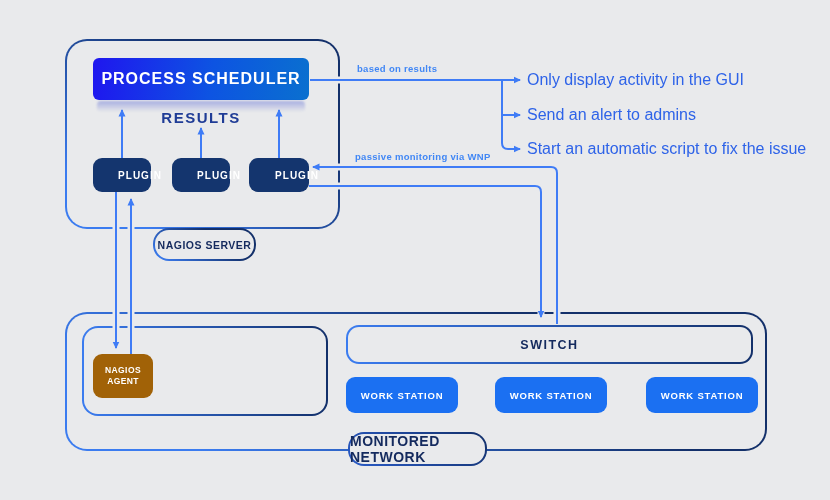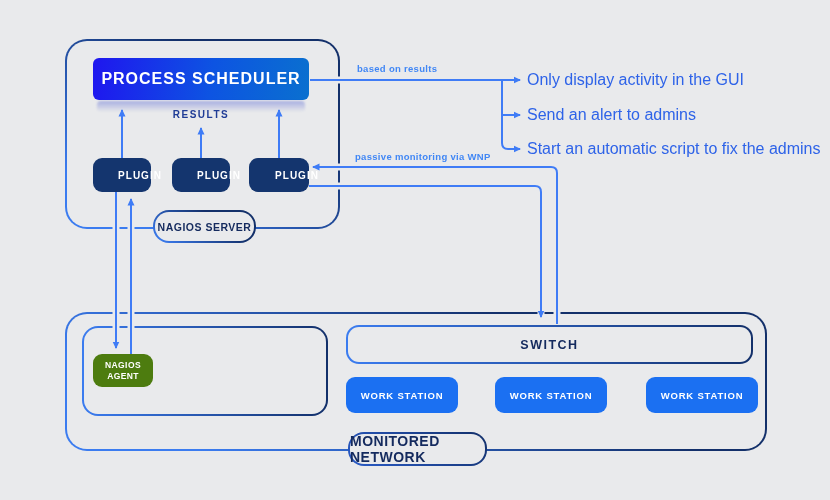--- a/index.html
+++ b/index.html
@@ -29,35 +29,35 @@
     display:flex;align-items:center;justify-content:center;z-index:3;}
   #scheduler .lbl{color:#fff;font-size:16px;font-weight:bold;letter-spacing:1px;}
   #scheduler-reflection{left:97px;top:101px;width:208px;height:11px;z-index:3;
     background:linear-gradient(to bottom,rgba(30,50,200,.32),rgba(30,50,200,0));
     filter:blur(1px);border-radius:4px;}
   .plugin{position:absolute;top:158px;width:58px;height:34px;border-radius:9px;
     background:#14356e;display:flex;align-items:center;justify-content:center;z-index:3;}
   .plugin .lbl{color:#fff;font-size:10px;font-weight:bold;letter-spacing:1px;margin-left:36px;}
   #plugin-1{left:93px;} #plugin-2{left:172px;} #plugin-3{left:249px;width:60px;}
   #results{left:151px;top:109px;width:100px;text-align:center;z-index:3;
-    font-size:10px;font-weight:bold;letter-spacing:1.5px;color:#1f3c96;}
-  #agent{left:93px;top:354px;width:60px;height:33px;border-radius:9px;background:#4d7c0f;
+    font-size:15px;font-weight:bold;letter-spacing:1.5px;color:#1f3c96;}
+  #agent{left:93px;top:354px;width:60px;height:44px;border-radius:9px;background:#a16207;
     display:flex;align-items:center;justify-content:center;text-align:center;z-index:4;}
   #agent .lbl{color:#fff;font-size:8.5px;font-weight:bold;letter-spacing:.4px;line-height:1.25;width:46px;}
   #db-label{left:158px;top:326px;width:166px;height:86px;display:flex;align-items:center;
     justify-content:center;z-index:3;font-size:13px;font-weight:bold;letter-spacing:1px;color:#142a5e;}
   .workstation{position:absolute;top:377px;width:112px;height:36px;border-radius:9px;
     background:#1b70f2;display:flex;align-items:center;justify-content:center;z-index:3;}
   .workstation .lbl{color:#fff;font-size:9.5px;font-weight:bold;letter-spacing:.8px;}
   #ws-1{left:346px;} #ws-2{left:495px;} #ws-3{left:646px;}
   
   .pill{position:absolute;border:2px solid transparent;border-radius:16px;
     background:linear-gradient(#e9eaec,#e9eaec) padding-box,var(--bgrad) border-box;
     display:flex;align-items:center;justify-content:center;z-index:4;}
-  #nagios-pill{left:153px;top:210px;width:99px;height:29px;align-items:center;
+  #nagios-pill{left:153px;top:228px;width:99px;height:29px;align-items:center;
     --bgrad:linear-gradient(215deg,#13306a 35%,#3b7cf0 95%);}
   #nagios-pill .lbl{font-size:10.5px;font-weight:bold;letter-spacing:.5px;color:#142a5e;}
   #network-pill{left:348px;top:432px;width:135px;height:30px;
     --bgrad:linear-gradient(40deg,#2a5cc8,#13306a);}
   #network-pill .lbl{font-size:14px;font-weight:bold;letter-spacing:.5px;color:#142a5e;}
   
   .annot{position:absolute;font-size:9.5px;font-weight:bold;letter-spacing:.3px;color:#4187f5;z-index:5;}
   #based-label{left:357px;top:63px;}
   #passive-label{left:355px;top:151px;}
   
@@ -120,21 +120,21 @@
   </div>
   <div class="pill" id="network-pill">
     <span class="lbl">MONITORED NETWORK</span>
   </div>
 
   <div class="annot" id="based-label">based on results</div>
   <div class="annot" id="passive-label">passive monitoring via WNP</div>
 
   <div class="outcome" id="outcome-1">Only display activity in the GUI</div>
   <div class="outcome" id="outcome-2">Send an alert to admins</div>
-  <div class="outcome" id="outcome-3">Start an automatic script to fix the admins</div>
+  <div class="outcome" id="outcome-3">Start an automatic script to fix the issue</div>
 
   <svg id="connectors" width="830" height="500" viewBox="0 0 830 500">
     <defs>
       <marker id="arr" markerWidth="9" markerHeight="9" refX="6.5" refY="4.5" orient="auto" markerUnits="userSpaceOnUse">
         <path d="M0,1 L7.5,4.5 L0,8 Z" fill="#3f7cf6"></path>
       </marker>
     </defs>
 
     <path class="case" d="M310,80 L516,80"></path>
     <path class="case" d="M557,324 L557,173 Q557,167 551,167 L314,167"></path>

